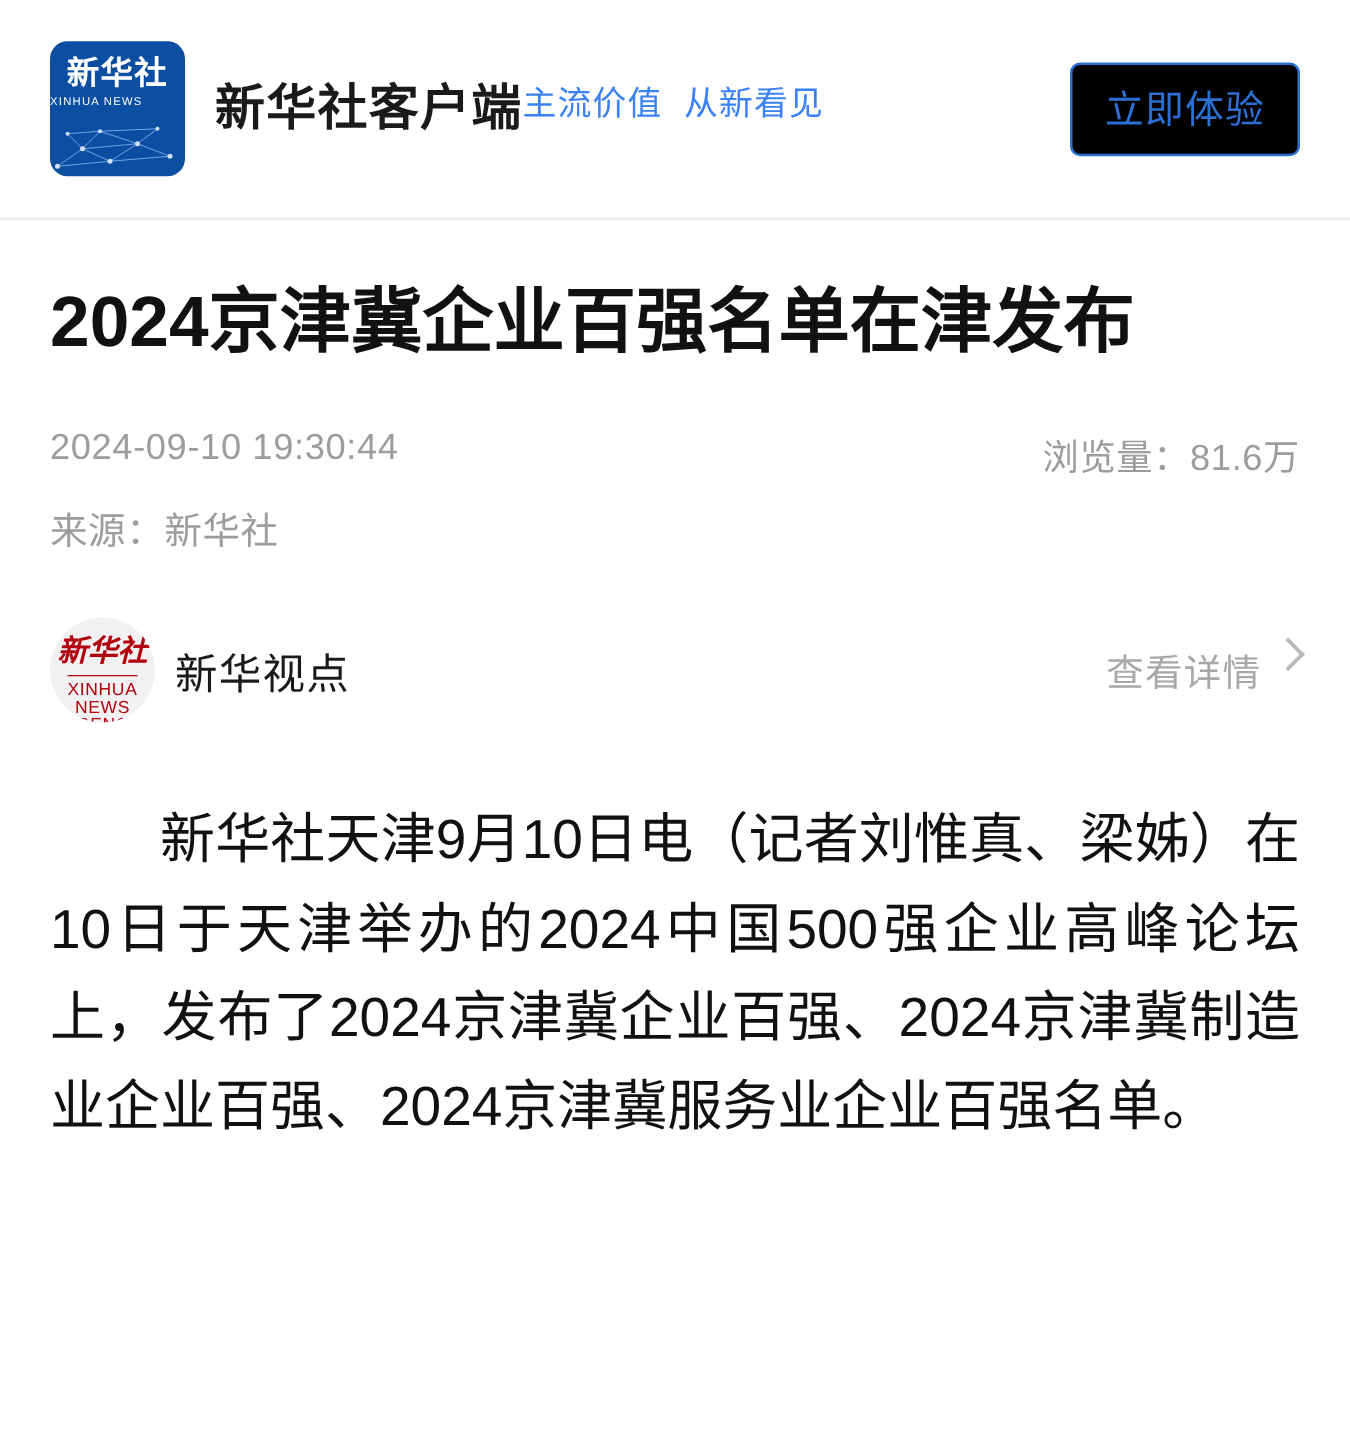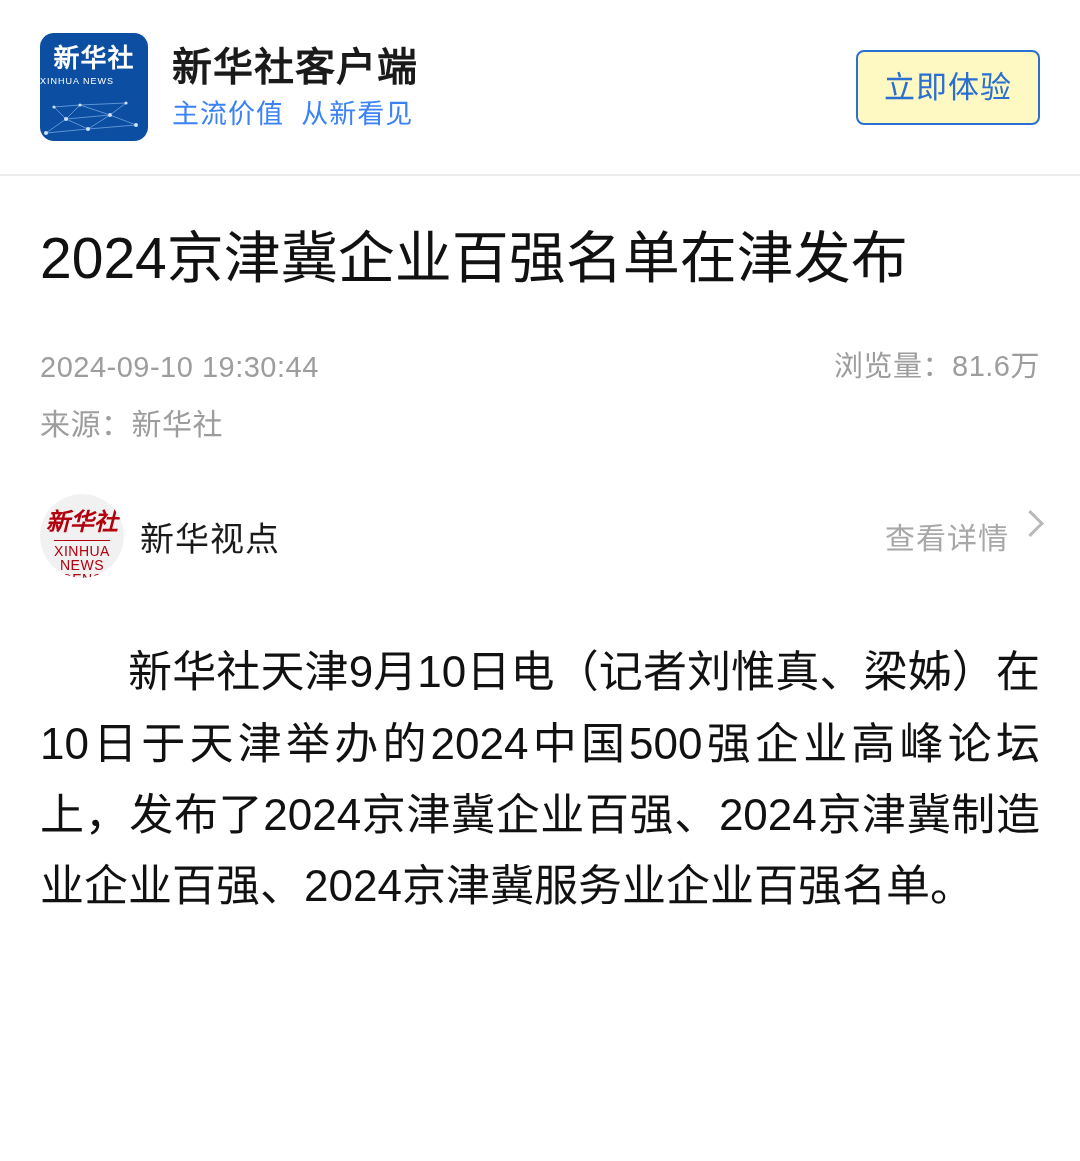--- a/index.html
+++ b/index.html
@@ -57,21 +57,21 @@
     letter-spacing: 1px;
     line-height: 1;
   }
   .app-logo .logo-net {
     position: absolute;
     left: 0; right: 0; bottom: 0; top: 56px;
   }
   .app-titles {
     margin-left: 24px;
     display: flex;
-    flex-direction: column;
+    flex-direction: row;
     justify-content: center;
   }
   .app-name {
     font-size: 40px;
     font-weight: bold;
     color: #1a1a1a;
     line-height: 1.25;
     letter-spacing: 1px;
   }
   .app-slogan {
@@ -79,46 +79,46 @@
     font-size: 27px;
     color: #3b82f6;
     letter-spacing: 1px;
     line-height: 1.2;
     font-family: Liberation Mono, monospace;
   }
   .appbar-spacer { flex: 1 1 auto; }
   .cta-button {
     border: 2px solid #2a6fd1;
     color: #2a6fd1;
-    background: #fef9c3;
+    background: #000000;
     border-radius: 8px;
     font-size: 31px;
     padding: 20px 26px;
     line-height: 1;
     letter-spacing: 1px;
     cursor: pointer;
     font-family: "Liberation Sans", sans-serif;
   }
 
   
   .article {
     padding: 44px 40px 0 40px;
   }
   .headline {
     font-size: 57px;
-    font-weight: normal;
+    font-weight: bold;
     line-height: 1.34;
     letter-spacing: 0px;
     color: #111111;
     margin: 0;
   }
   .meta-row {
     margin-top: 46px;
     display: flex;
-    align-items: flex-end;
+    align-items: flex-start;
     justify-content: space-between;
     color: #9d9d9d;
     font-size: 29px;
   }
   .meta-left { letter-spacing: 0.5px; }
   .meta-right { letter-spacing: 0.5px; }
   .meta-source {
     margin-top: 16px;
     color: #9d9d9d;
     font-size: 30px;

